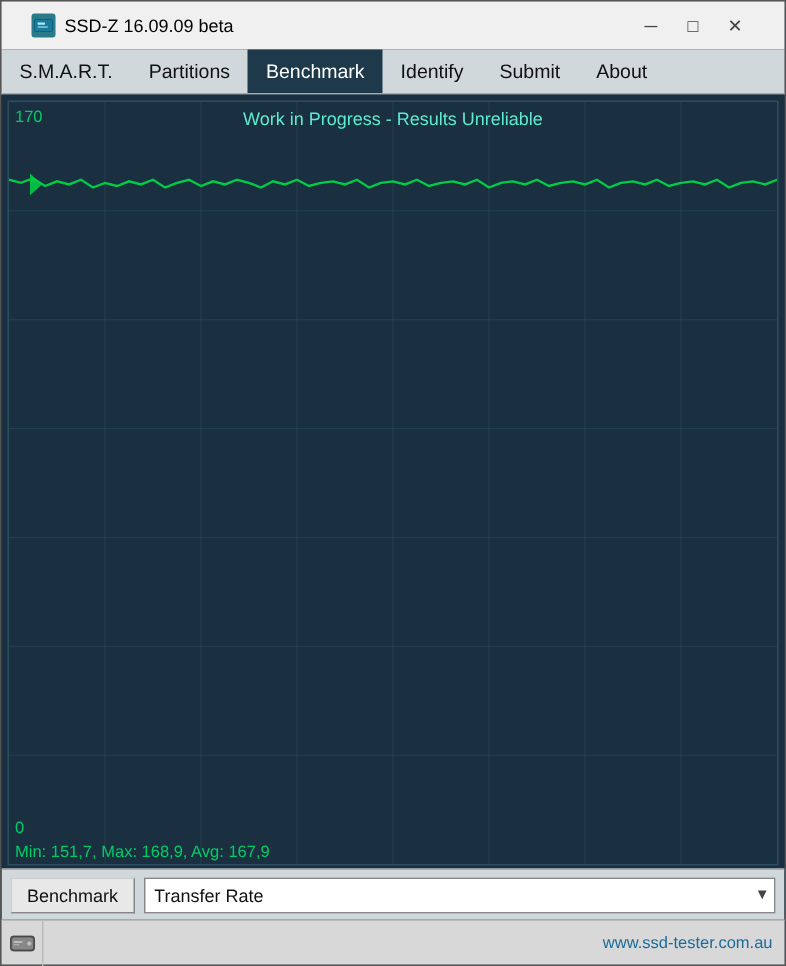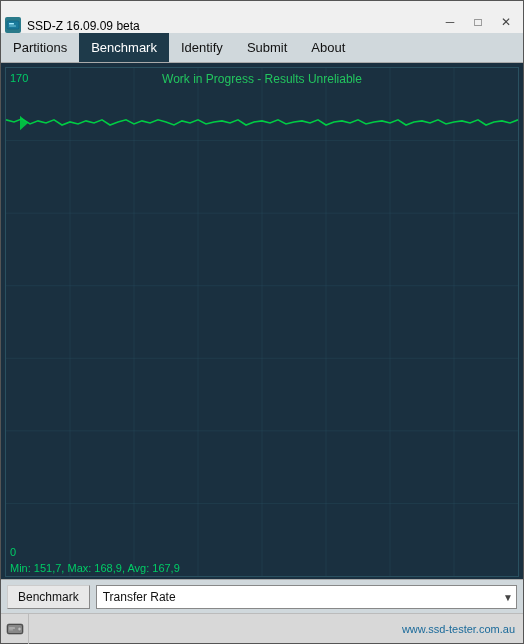--- a/index.html
+++ b/index.html
@@ -20,22 +20,22 @@
       display: flex;
       flex-direction: column;
       border: 1px solid #555;
     }
 
     
     .title-bar {
       height: 32px;
       background: #f0f0f0;
       display: flex;
-      align-items: flex-end;
-      padding: 0 4px;
+      align-items: center;
+      padding: 0 20px;
       flex-shrink: 0;
     }
     .title-bar-icon {
       width: 16px;
       height: 16px;
       margin-right: 6px;
       background: #2a7a8a;
       border-radius: 2px;
       display: flex;
       align-items: center;
@@ -105,21 +105,21 @@
       border: 1px solid #2a5060;
       margin: 4px 4px 2px 4px;
       overflow: hidden;
     }
 
     .chart-title {
       position: absolute;
       top: 4px;
       left: 50%;
       transform: translateX(-50%);
-      color: #22c55e;
+      color: #5eead4;
       font-size: 12px;
       white-space: nowrap;
       z-index: 2;
     }
 
     .chart-y-label-top {
       position: absolute;
       top: 4px;
       left: 4px;
       color: #00cc66;
@@ -260,20 +260,21 @@
     </div>
     <span class="title-bar-text">SSD-Z 16.09.09 beta</span>
     <div class="title-bar-buttons">
       <button class="title-bar-btn">─</button>
       <button class="title-bar-btn">□</button>
       <button class="title-bar-btn close">✕</button>
     </div>
   </div>
 
   <div class="menu-bar">
+    <div class="menu-item">S.M.A.R.T.</div>
     <div class="menu-item">Partitions</div>
     <div class="menu-item active">Benchmark</div>
     <div class="menu-item">Identify</div>
     <div class="menu-item">Submit</div>
     <div class="menu-item">About</div>
   </div>
 
   <div class="main-content">
 
     <div class="chart-area">

